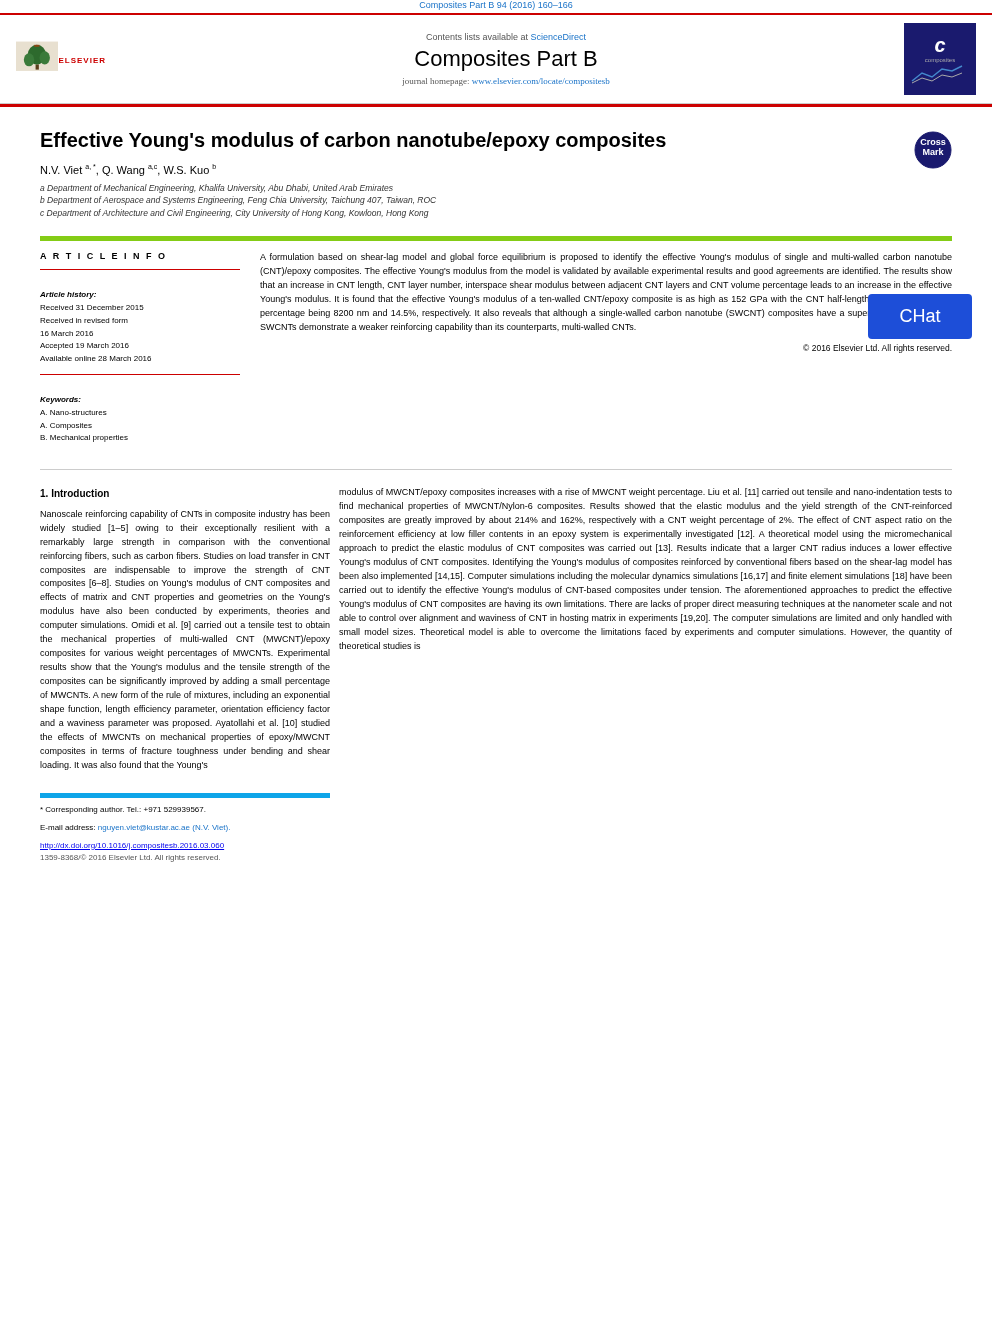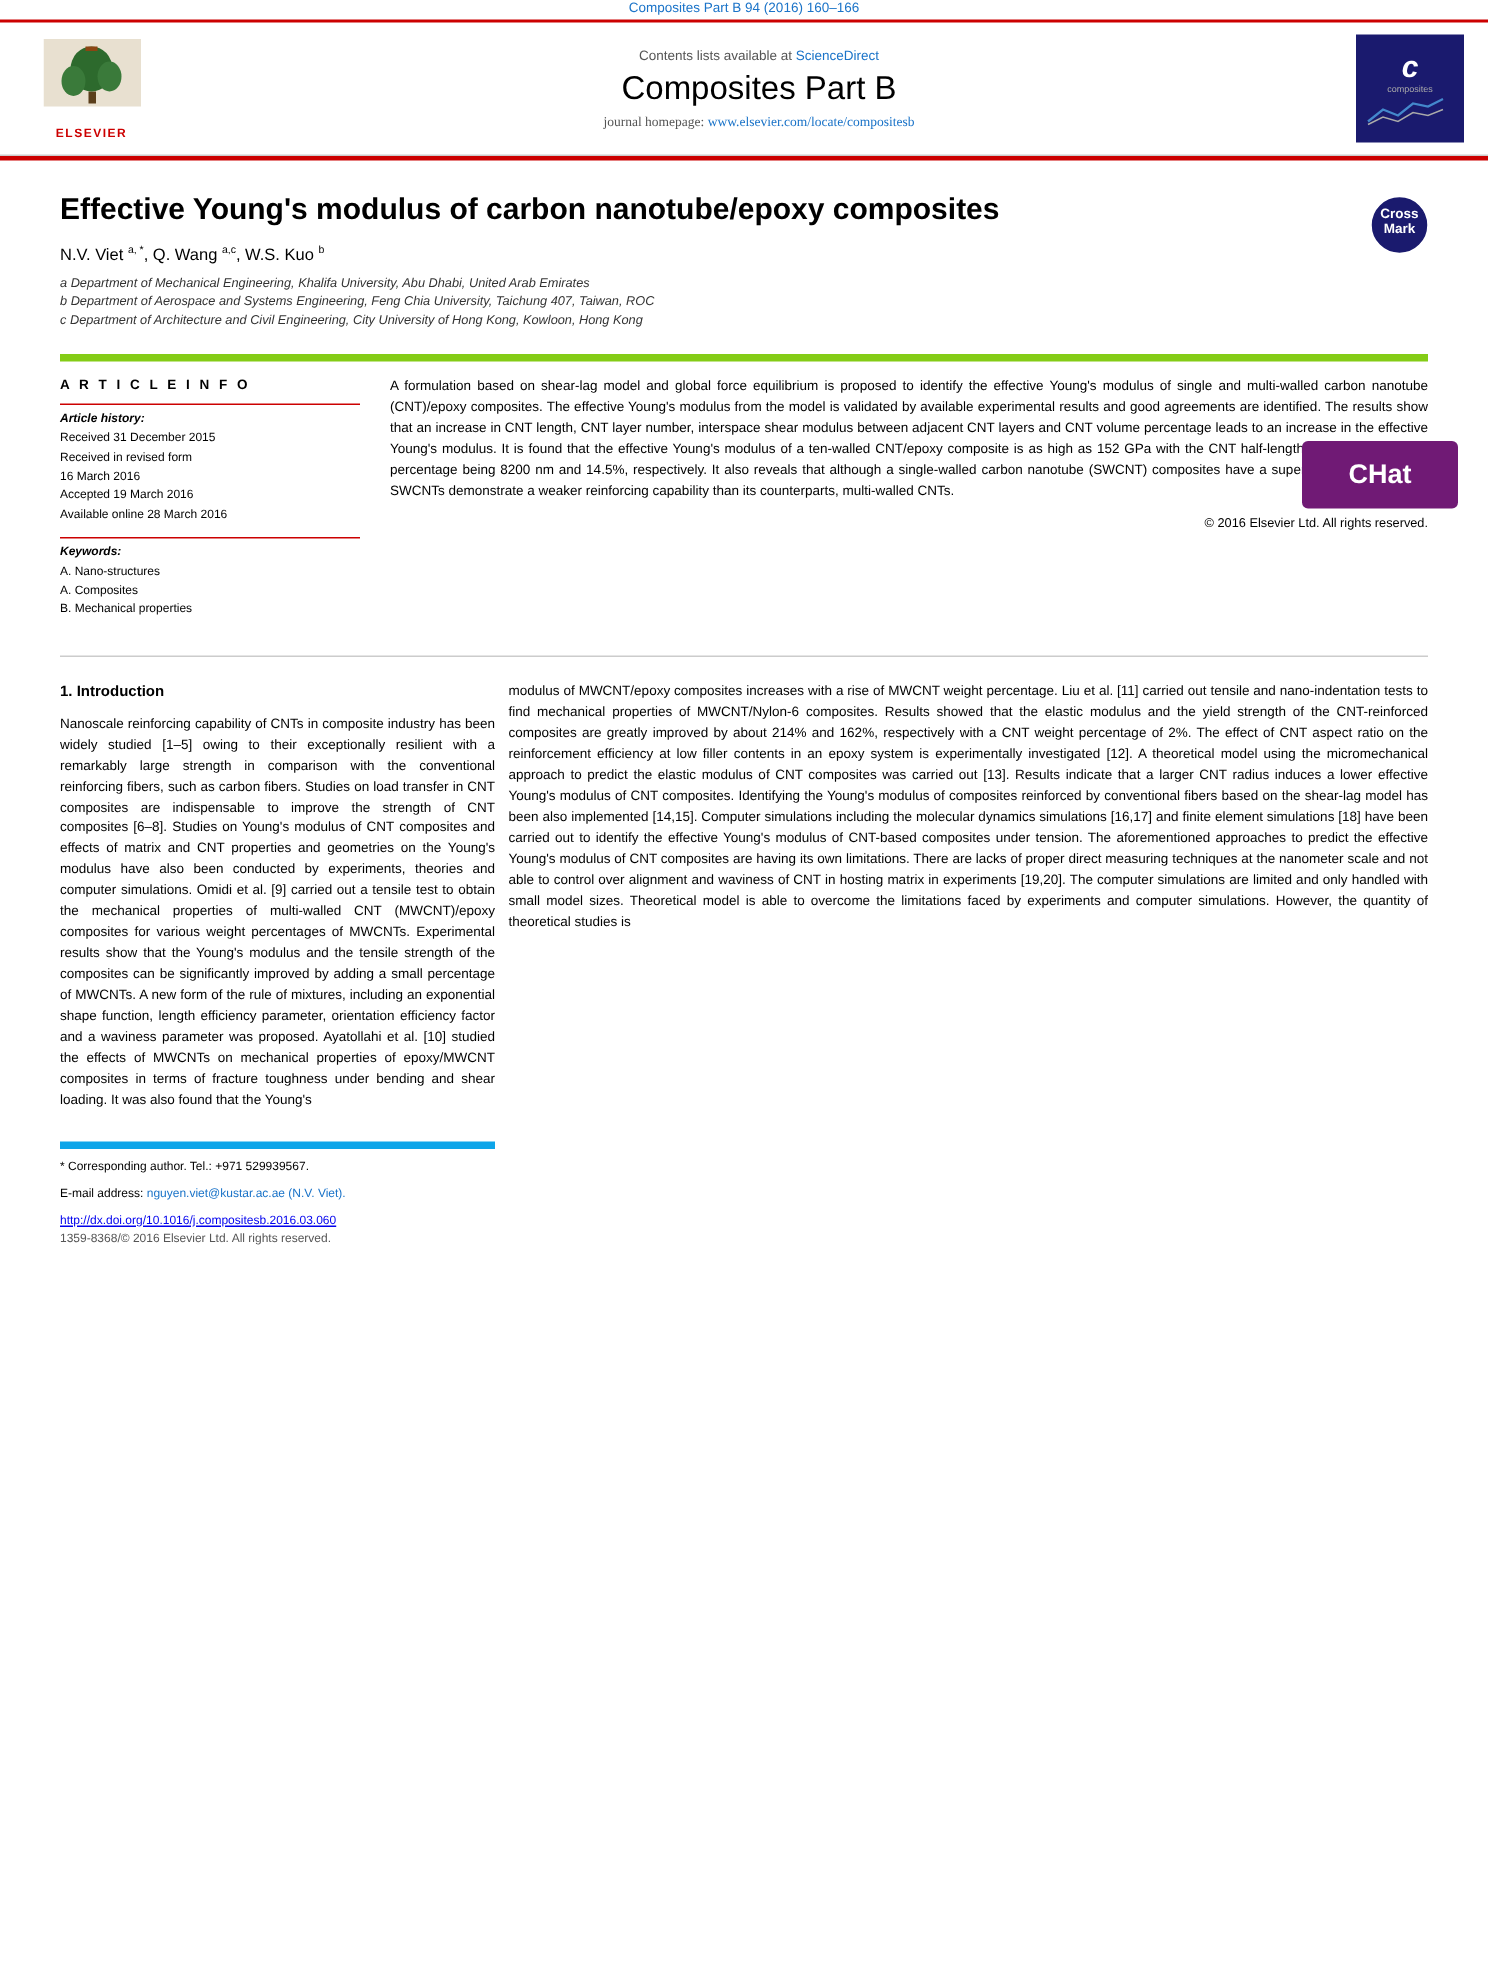--- a/index.html
+++ b/index.html
@@ -25,21 +25,21 @@
       align-items: center;
       border-top: 2px solid #c00;
       border-bottom: 1px solid #ccc;
       padding: 8px 16px;
       background: #fff;
     }
 
     .elsevier-logo {
       width: 90px;
       display: flex;
-      flex-direction: column;
+      flex-direction: row;
       align-items: center;
       margin-right: 20px;
     }
 
     .elsevier-logo .elsevier-text {
       font-size: 8px;
       font-family: Arial, sans-serif;
       color: #c00;
       font-weight: bold;
       letter-spacing: 1px;
@@ -171,21 +171,21 @@
       font-family: Arial, sans-serif;
       letter-spacing: 2px;
       text-transform: uppercase;
       margin-bottom: 8px;
       font-weight: bold;
     }
 
     .article-info .info-section {
       margin-bottom: 8px;
       border-top: 1px solid #c00;
-      padding-top: 4px;
+      padding-top: 20px;
     }
 
     .article-info .info-section h4 {
       font-size: 8px;
       font-style: italic;
       font-weight: bold;
       margin-bottom: 3px;
     }
 
     .article-info .info-section p {
@@ -288,29 +288,29 @@
       color: #555;
     }
 
     
     .chat-overlay {
       position: fixed;
       right: 20px;
       top: 294px;
       width: 104px;
       height: 45px;
-      background: #701a75;
+      background: #1d4ed8;
       border-radius: 4px;
       display: flex;
       align-items: center;
       justify-content: center;
       color: #fff;
       font-size: 18px;
       font-family: Arial, sans-serif;
-      font-weight: bold;
+      font-weight: normal;
       cursor: pointer;
       z-index: 100;
     }
 
     .superscript {
       font-size: 7px;
       vertical-align: super;
     }
 
     

